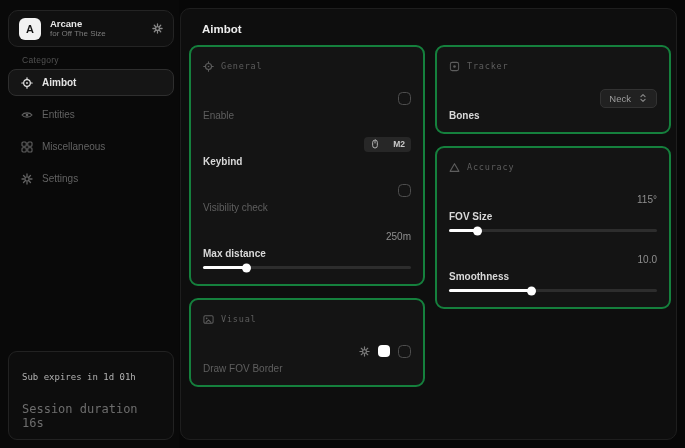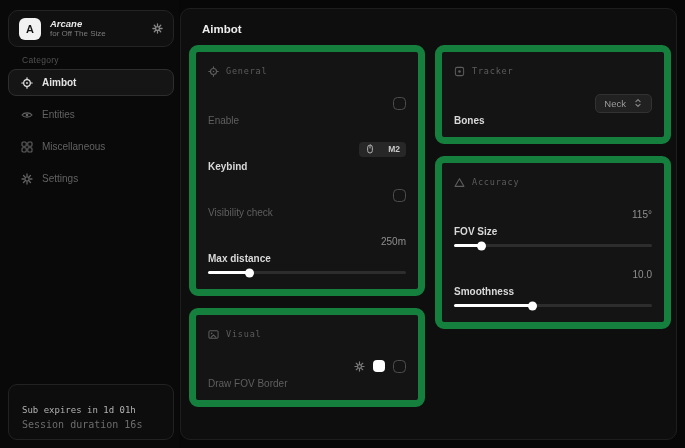--- a/index.html
+++ b/index.html
@@ -17,54 +17,54 @@
     position:absolute; left:8px; top:10px; width:166px; height:37px;
     border:1px solid #242424; border-radius:10px; background:#101010;
     display:flex; align-items:center; gap:9px; padding:0 10px;
   }
   .logo {
     width:22px; height:22px; background:#f2f2f2; border-radius:6px;
     display:flex; align-items:center; justify-content:center;
     color:#161616; font-weight:bold; font-size:11px; flex-shrink:0;
   }
   .app-meta { flex:1; line-height:1.25; }
-  .app-name { font-size:9.5px; font-weight:bold; color:#e9e9e9;font-style:italic; }
+  .app-name { font-size:9.5px; font-weight:bold; color:#e9e9e9; }
   .app-sub  { font-size:8px; color:#7c7c7c; }
   .side-header .icon-btn { color:#8a8a8a; display:flex; }
   .category {
     position:absolute; left:22px; top:55px;
     font-size:8.5px; color:#525252; letter-spacing:0.3px;
   }
   .nav { position:absolute; left:8px; top:69px; width:166px; display:flex; flex-direction:column; gap:5px; }
   .nav-item {
     height:27px; display:flex; align-items:center; gap:9px; padding:0 12px;
     border:1px solid transparent; border-radius:8px;
     color:#626262; font-size:10px; cursor:pointer;
   }
   .nav-item.active { border-color:#2e2e2e; background:#151515; color:#e4e4e4; font-weight:bold; }
   .nav-item .nicon { display:flex; color:inherit; }
   .side-footer {
     position:absolute; left:8px; bottom:8px; width:166px;
     border:1px solid #222222; border-radius:9px; background:#0d0d0d;
     padding:20px 13px 9px;
   }
   .footer-line1 { font-family:"DejaVu Sans Mono", monospace; font-size:9px; color:#b2b2b2; }
-  .footer-line2 { font-family:"DejaVu Sans Mono", monospace; font-size:10px; color:#6d6d6d; margin-top:4px; }
+  .footer-line2 { font-family:"DejaVu Sans Mono", monospace; font-size:12px; color:#6d6d6d; margin-top:20px; }
 
   
   .main {
     position:absolute; left:180px; top:8px; width:497px; height:432px;
     background:#0e0e0e; border:1px solid #1e1e1e; border-radius:10px;
   }
   .main-title { position:absolute; left:21px; top:14px; font-size:11.5px; font-weight:bold; color:#ededed; }
   .col { position:absolute; top:36px; width:236px; display:flex; flex-direction:column; gap:12px; }
   .col-left  { left:8px; }
   .col-right { left:254px; }
   .panel {
-    background:#141414; border:7px solid #15803d; border-radius:9px;
+    background:#141414; border:2px solid #15803d; border-radius:9px;
     padding:10px 12px 11px;
   }
   .panel-header {
     display:flex; align-items:center; gap:7px; height:18px;
     color:#5d5d5d; font-family:"DejaVu Sans Mono", monospace;
     font-size:8.5px; letter-spacing:0.8px;
   }
   .panel-header .picon { display:flex; color:#5d5d5d; }
   .row { display:flex; align-items:center; justify-content:space-between; min-height:22px; }
   .row-label { font-size:10px; color:#5f5f5f;margin-top:35px; }

